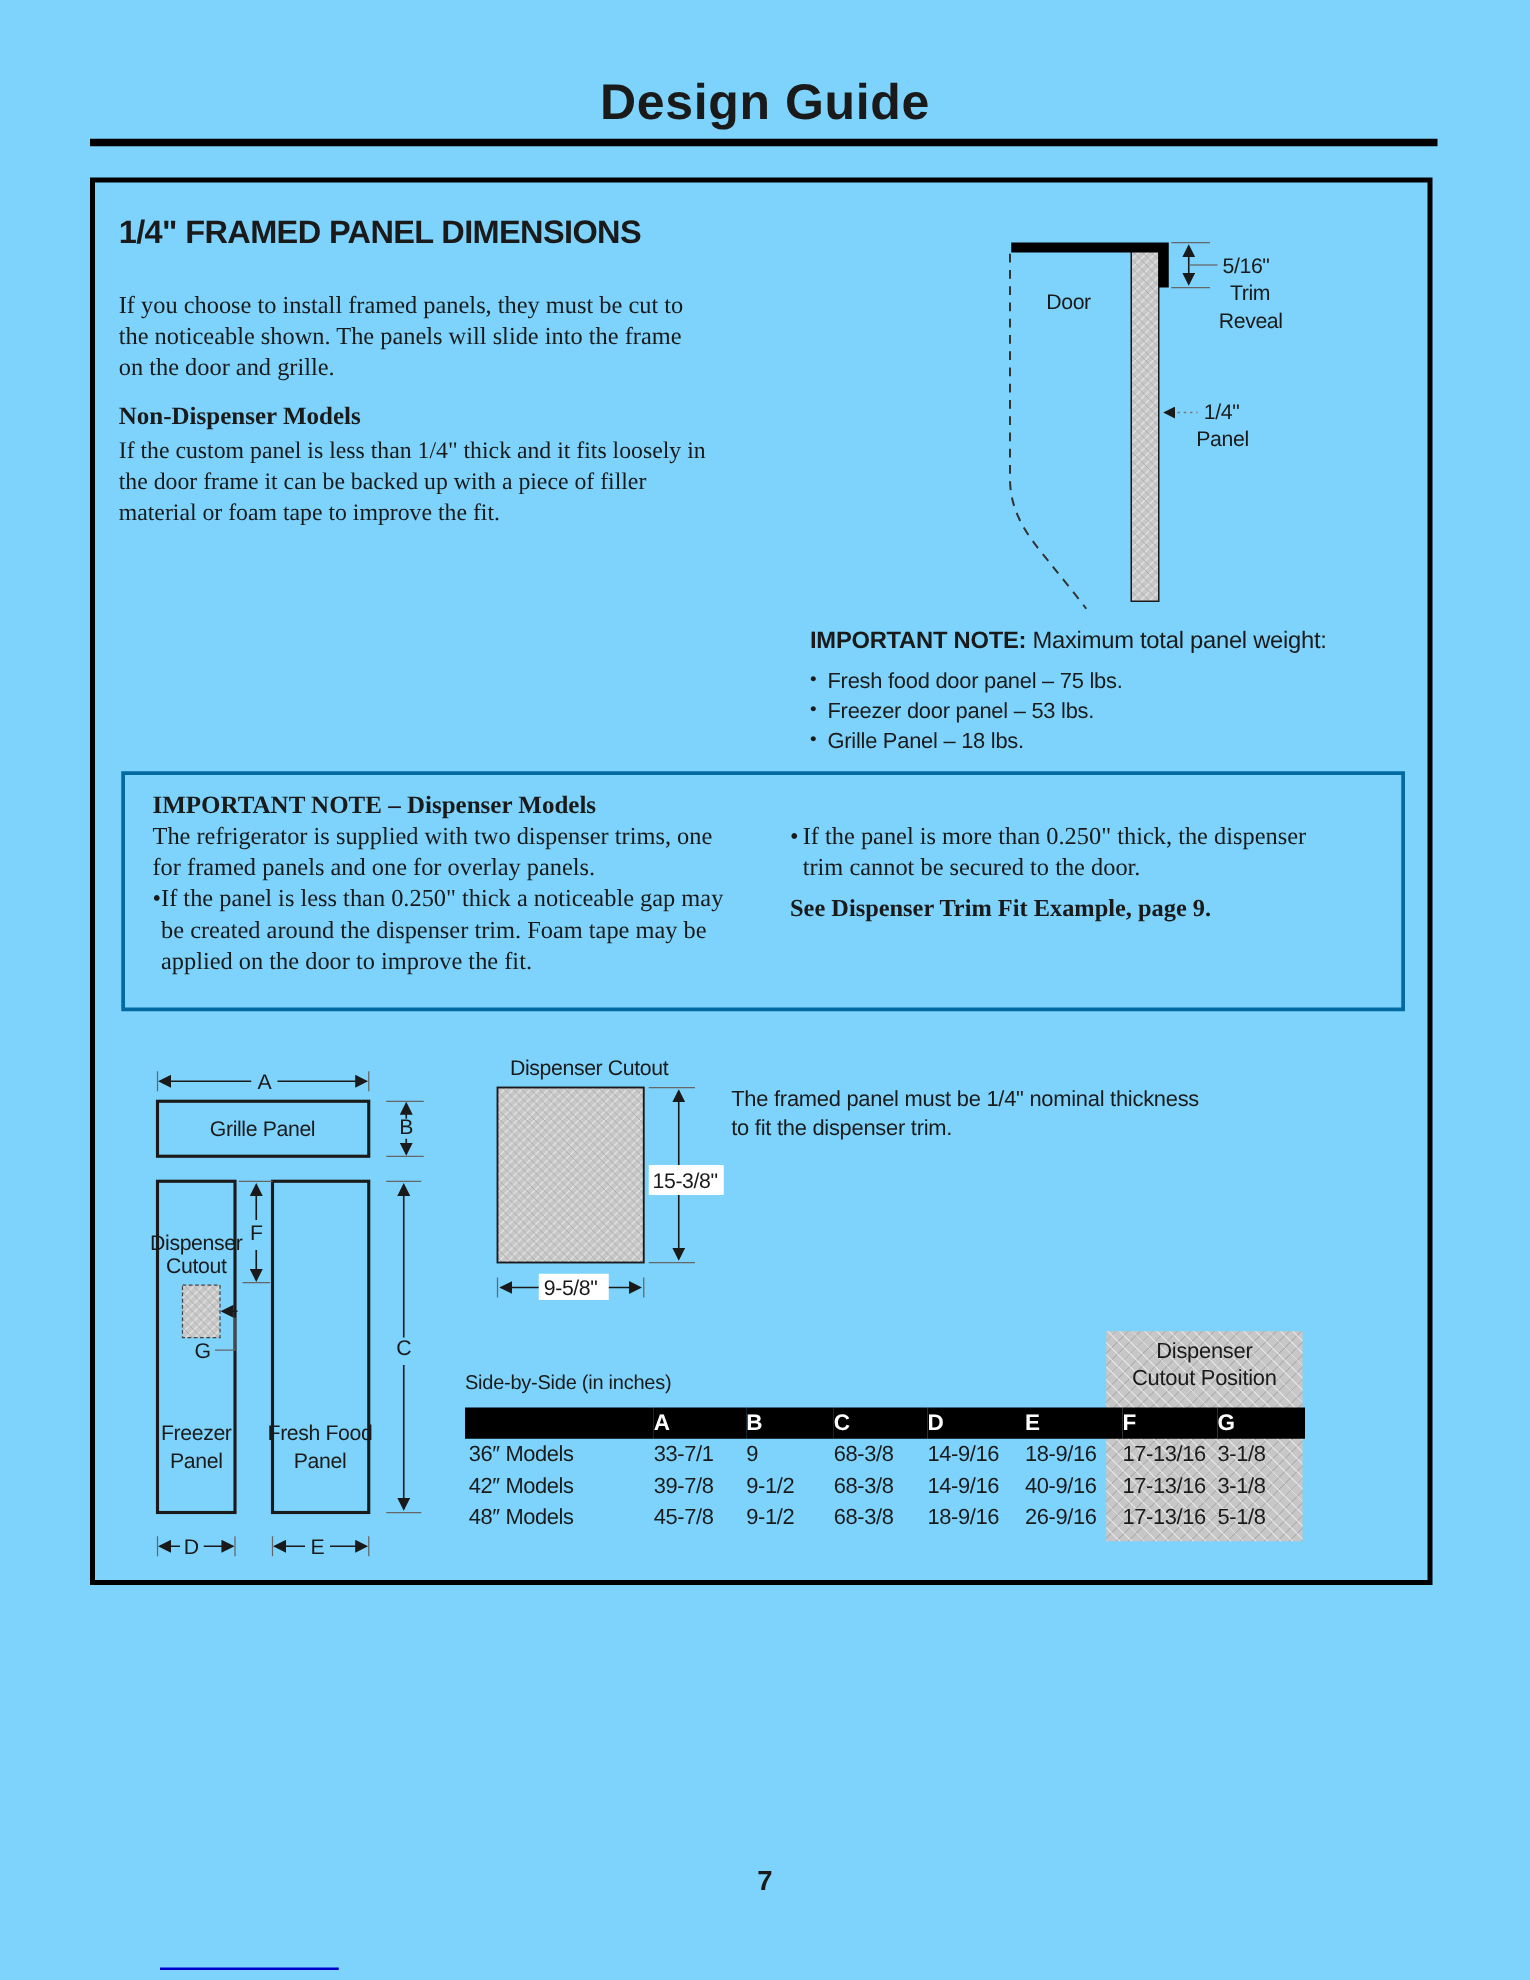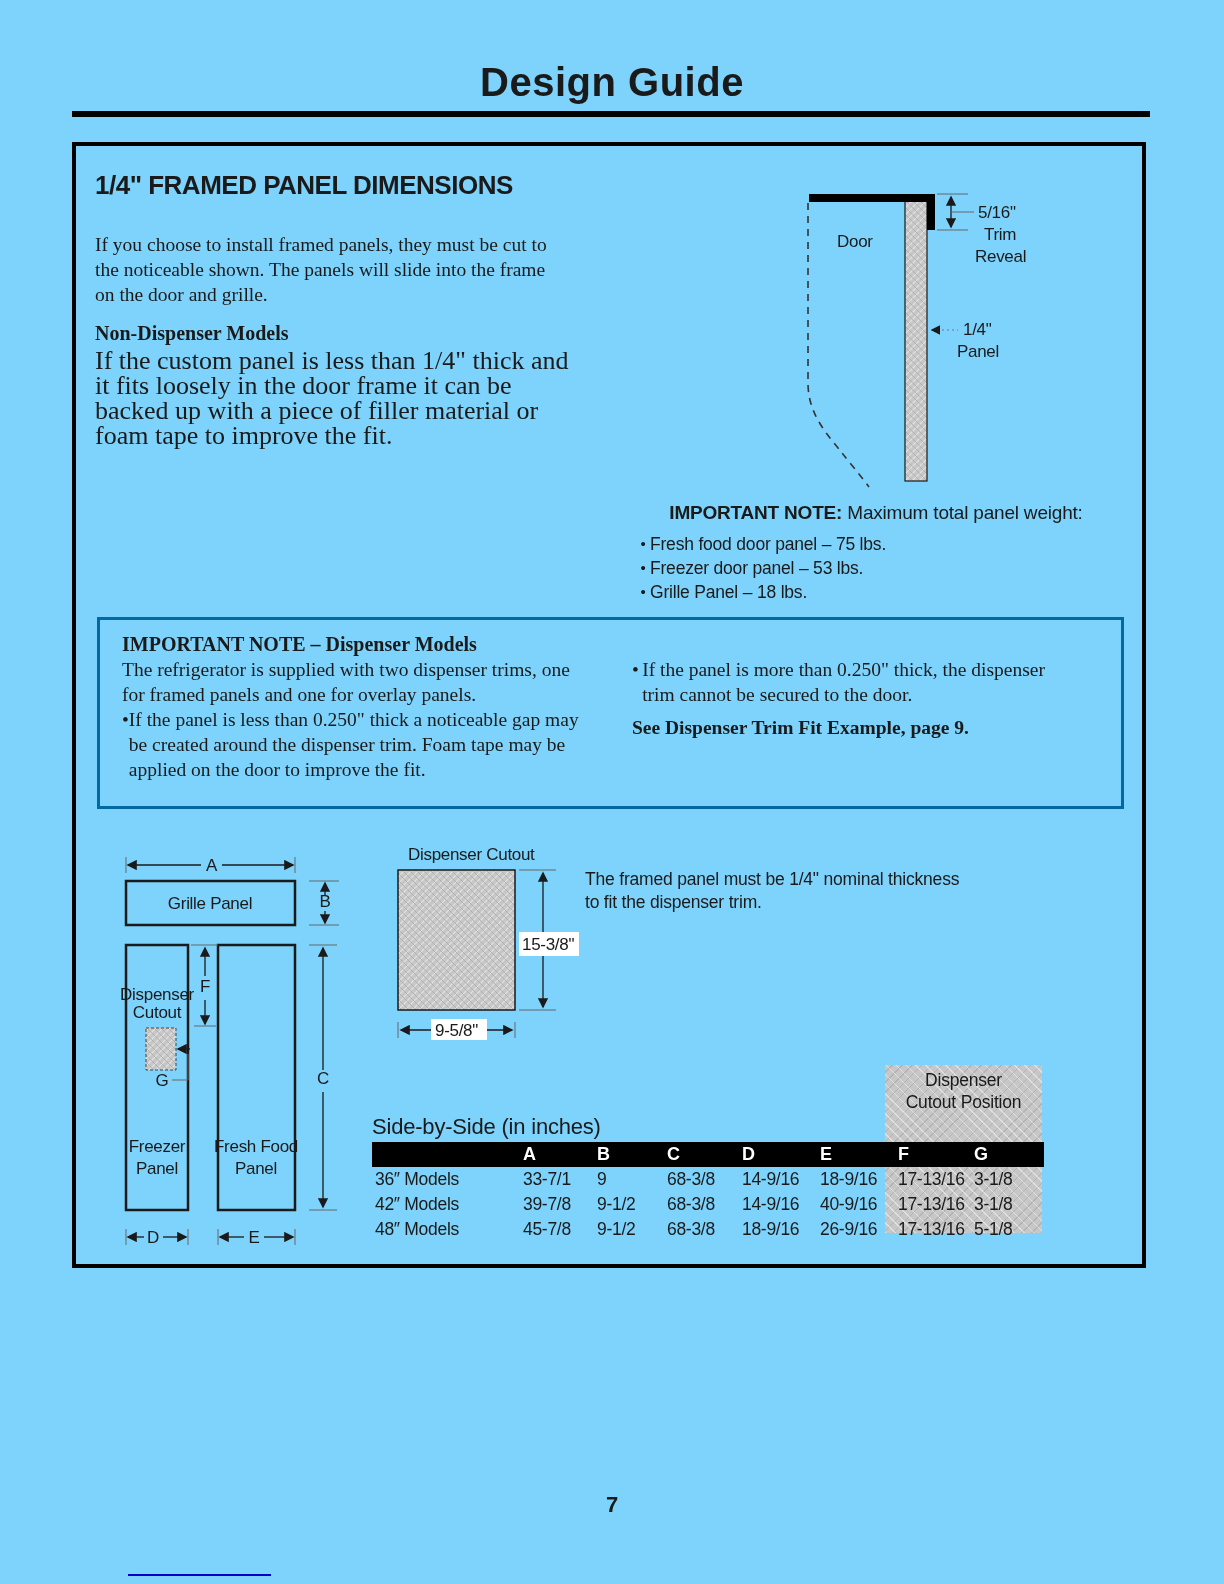--- a/index.html
+++ b/index.html
@@ -13,30 +13,30 @@
 
   .doc-title{position:absolute;top:60px;left:0;width:100%;text-align:center;
     font-size:40px;font-weight:bold;letter-spacing:0.5px;}
   .title-rule{position:absolute;top:111px;left:72px;width:1078px;height:6px;background:#000;}
 
   .main-box{position:absolute;left:72px;top:142px;width:1066px;height:1118px;border:4px solid #000;}
 
   .sec-heading{position:absolute;left:19px;top:24px;font-size:26px;font-weight:bold;letter-spacing:-0.5px;}
   .intro{position:absolute;left:19px;top:86px;width:465px;font-size:19.5px;line-height:25px;}
   .nd-heading{position:absolute;left:19px;top:176px;font-size:20px;font-weight:bold;}
-  .nd-body{position:absolute;left:19px;top:202px;width:478px;font-size:26px;line-height:25px;}
+  .nd-body{position:absolute;left:19px;top:202px;width:478px;font-size:19px;line-height:25px;}
 
   .door-svg{position:absolute;left:714px;top:37px;}
 
   svg text{font-family:"Liberation Sans",sans-serif;font-size:17px;fill:#1a1a1a;letter-spacing:-0.3px;}
   svg .dimline{stroke:#1a1a1a;stroke-width:1.3;}
   svg .tick{stroke:#666;stroke-width:1;}
   svg .thick{stroke:#1a1a1a;stroke-width:2.5;fill:none;}
 
-  .weight-note{position:absolute;left:560px;top:355px;width:480px;text-align:center;}
+  .weight-note{position:absolute;left:572px;top:355px;width:480px;}
   .weight-title{font-size:19px;line-height:24px;}
   .weight-title b{font-weight:bold;}
   .weight-items{margin-top:7px;}
   .weight-item{display:flex;font-size:17.5px;line-height:24px;letter-spacing:-0.2px;}
   .weight-item .bul{width:14px;font-size:15px;}
 
   .sub-box{position:absolute;left:21px;top:471px;width:1021px;height:186px;border:3px solid #0369a1;}
   .sub-left{position:absolute;left:22px;top:12px;width:468px;font-size:19.5px;line-height:25px;}
   .sub-heading{font-weight:bold;font-size:20px;}
   .sub-right{position:absolute;left:532px;top:37px;width:440px;font-size:19.5px;line-height:25px;}
@@ -50,21 +50,21 @@
 
   .gray-box{position:absolute;left:809px;top:919px;width:157px;height:168px;
     background:
       repeating-linear-gradient(45deg,rgba(255,255,255,0.45) 0 1px,transparent 1px 7px),
       repeating-linear-gradient(-45deg,rgba(120,120,120,0.25) 0 1px,transparent 1px 7px),
       #c7c7c7;
     text-align:center;z-index:1;}
   .gray-box .lbl{padding-top:4px;font-size:17.5px;line-height:22px;letter-spacing:-0.2px;}
 
   .table-wrap{position:absolute;left:296px;top:952px;width:672px;z-index:2;}
-  .table-caption{font-size:22px;letter-spacing:-0.2px;height:28px;margin-top:16px;}
+  .table-caption{font-size:16px;letter-spacing:-0.2px;height:28px;}
   table.models{border-collapse:collapse;width:672px;table-layout:fixed;}
   table.models th,table.models td{padding:0;text-align:left;font-weight:normal;vertical-align:middle;}
   tr.hdr{background:#000;height:25px;}
   tr.hdr th{color:#fff;font-size:18px;font-weight:bold;letter-spacing:-0.2px;}
   tr.body-row{height:25px;}
   tr.body-row td{font-size:17.5px;letter-spacing:-0.3px;}
   tr.body-row td:first-child{padding-left:3px;}
 
   .page-num{position:absolute;top:1492px;left:0;width:100%;text-align:center;
     font-size:22px;font-weight:bold;}

